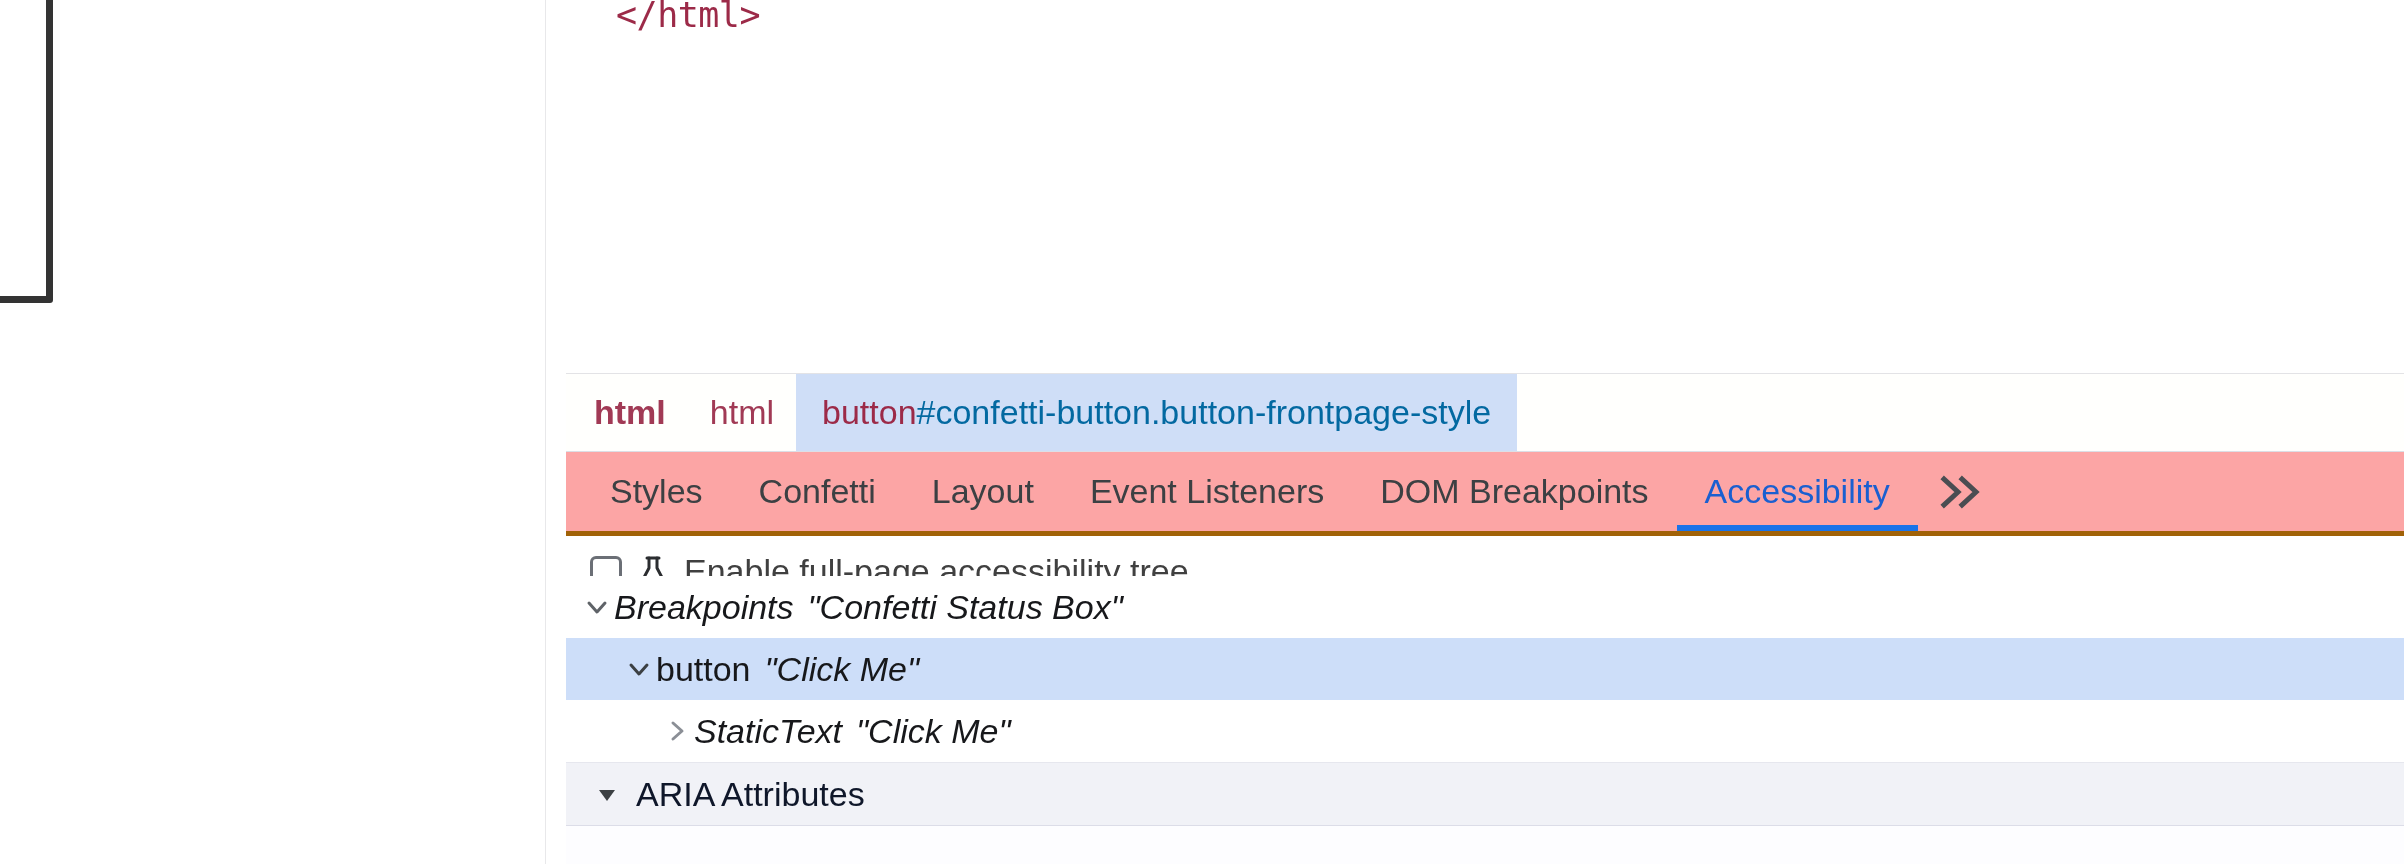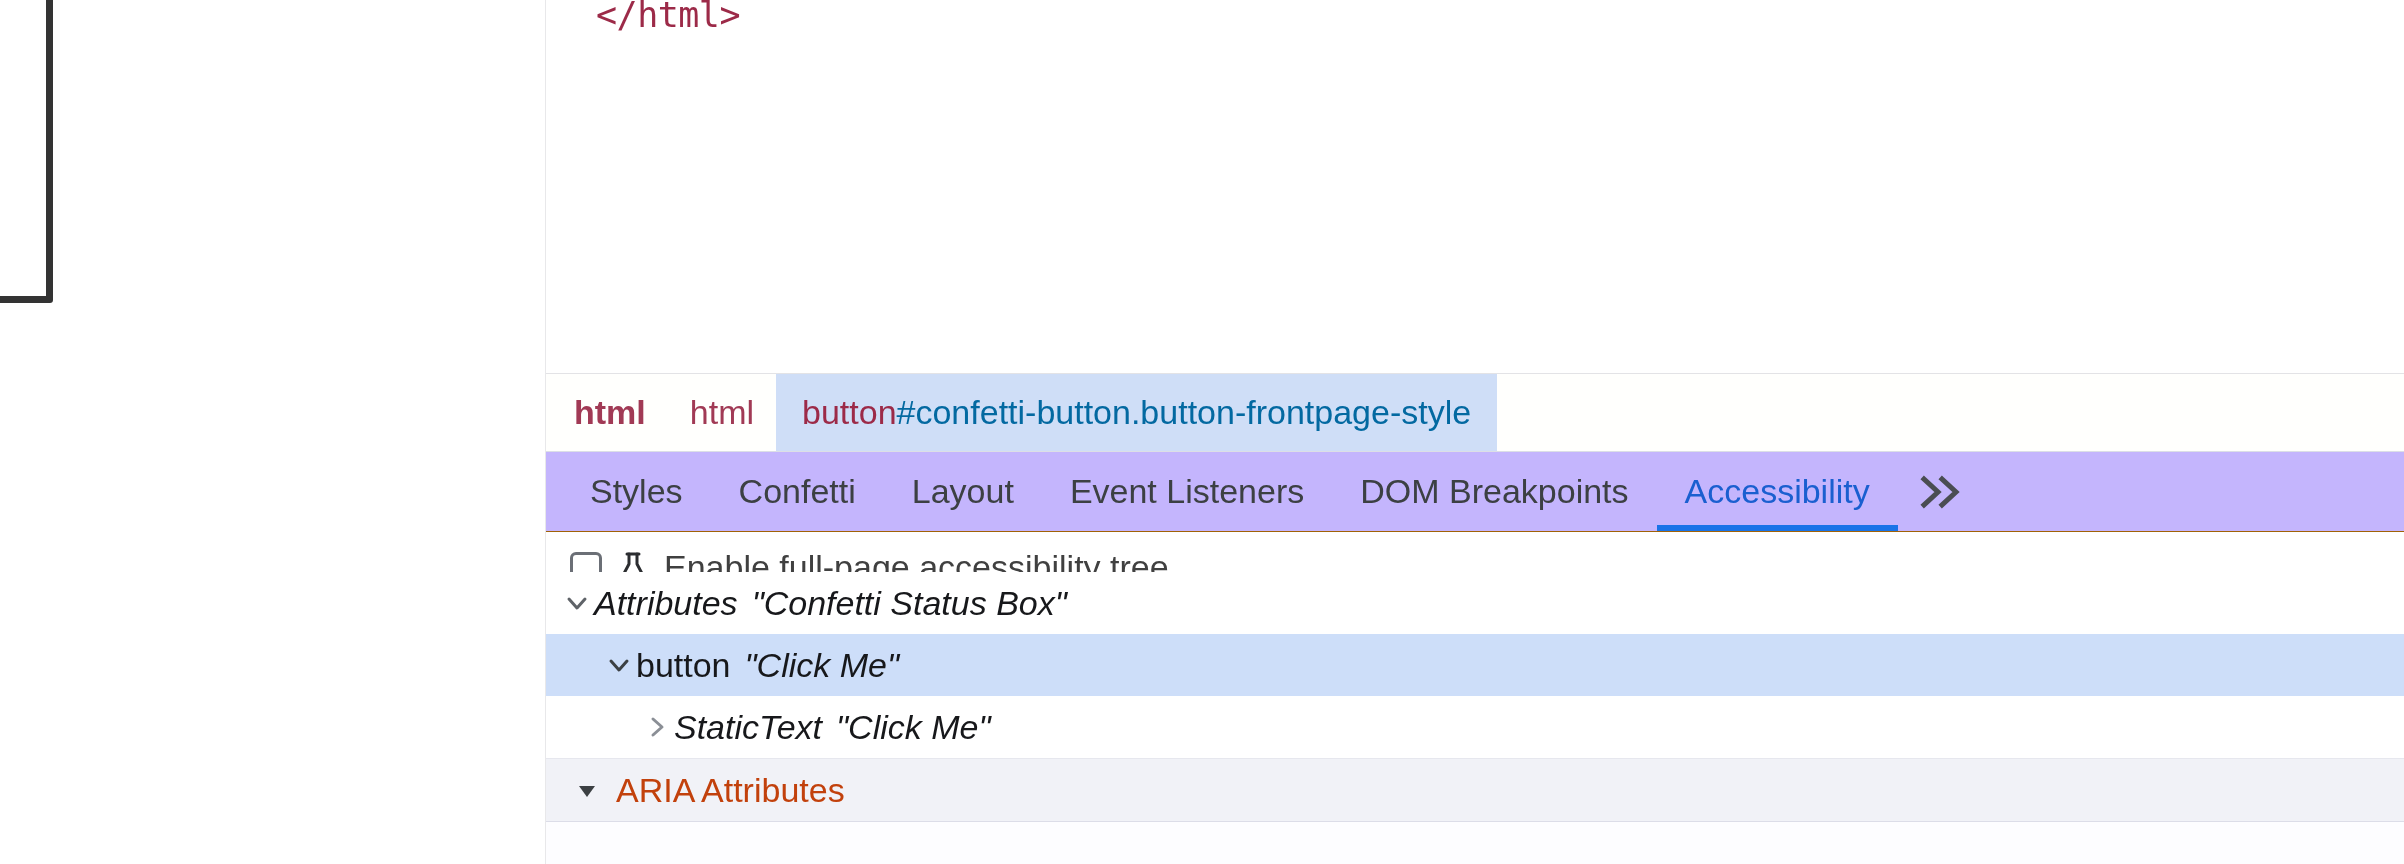--- a/index.html
+++ b/index.html
@@ -45,20 +45,21 @@
   
   .devtools {
     position: absolute;
     left: 545px; top: 0;
     width: 1859px; height: 864px;
     background: #ffffff;
     border-left: 1px solid #e8e8ea;
     box-sizing: border-box;
     display: flex;
     flex-direction: column;
+    padding-left: 20px;
   }
 
   
   .dom-tree {
     position: relative;
     height: 373px;
     background: #ffffff;
     overflow: hidden;
     flex: none;
   }
@@ -103,23 +104,23 @@
   }
   .crumb.selected .crumb-suffix {
     color: #0369a1;
   }
 
   
   .tab-bar {
     position: relative;
     height: 79px;
     flex: none;
-    background: #c4b5fd;
+    background: #fca5a5;
     border-top: 1px solid #dcdfe6;
-    border-bottom: 1px solid #a16207;
+    border-bottom: 5px solid #a16207;
     display: flex;
     align-items: stretch;
     overflow: hidden;
   }
   .tab {
     display: flex;
     align-items: center;
     padding: 0 28px;
     font-size: 34px;
     color: #3c4043;
@@ -220,21 +221,21 @@
   .section-header {
     height: 62px;
     flex: none;
     display: flex;
     align-items: center;
     background: #f1f2f7;
     border-top: 1px solid #e6e7ee;
     border-bottom: 1px solid #dcdde8;
     padding-left: 24px;
     font-size: 34px;
-    color: #c2410c;
+    color: #0f172a;
     white-space: nowrap;
   }
   .tri {
     flex: none;
     width: 34px;
     margin-right: 12px;
     display: flex;
     align-items: center;
     justify-content: center;
     color: #4a4d52;
@@ -315,21 +316,21 @@
         </div>
       </div>
 
       <div class="tree-row">
         <span class="indent" style="width:14px"></span>
         <span class="arrow">
           <svg width="26" height="26" viewBox="0 0 26 26" aria-hidden="true">
             <path d="M5 9 L13 18 L21 9" fill="none" stroke="#5f6368" stroke-width="3" stroke-linecap="round" stroke-linejoin="round"></path>
           </svg>
         </span>
-        <span class="node-role">Attributes</span>
+        <span class="node-role">Breakpoints</span>
         <span class="node-name">"Confetti Status Box"</span>
       </div>
 
       <div class="tree-row selected">
         <span class="indent" style="width:56px"></span>
         <span class="arrow">
           <svg width="26" height="26" viewBox="0 0 26 26" aria-hidden="true">
             <path d="M5 9 L13 18 L21 9" fill="none" stroke="#3c4043" stroke-width="3" stroke-linecap="round" stroke-linejoin="round"></path>
           </svg>
         </span>

